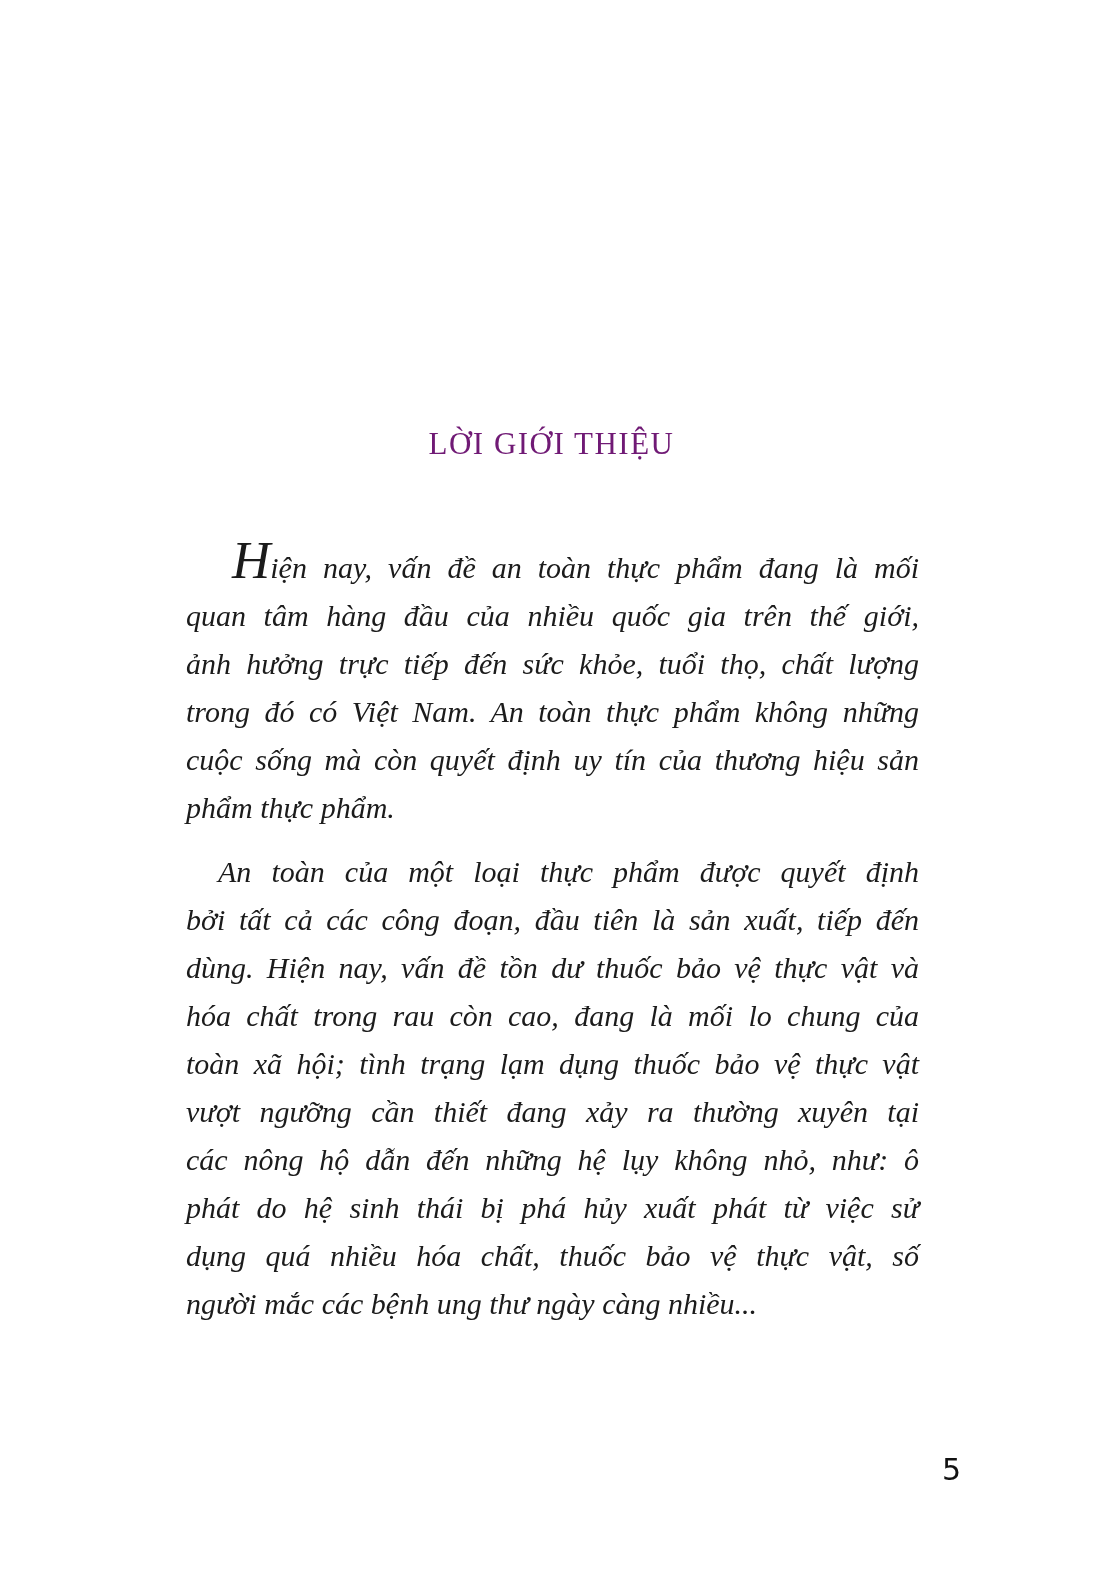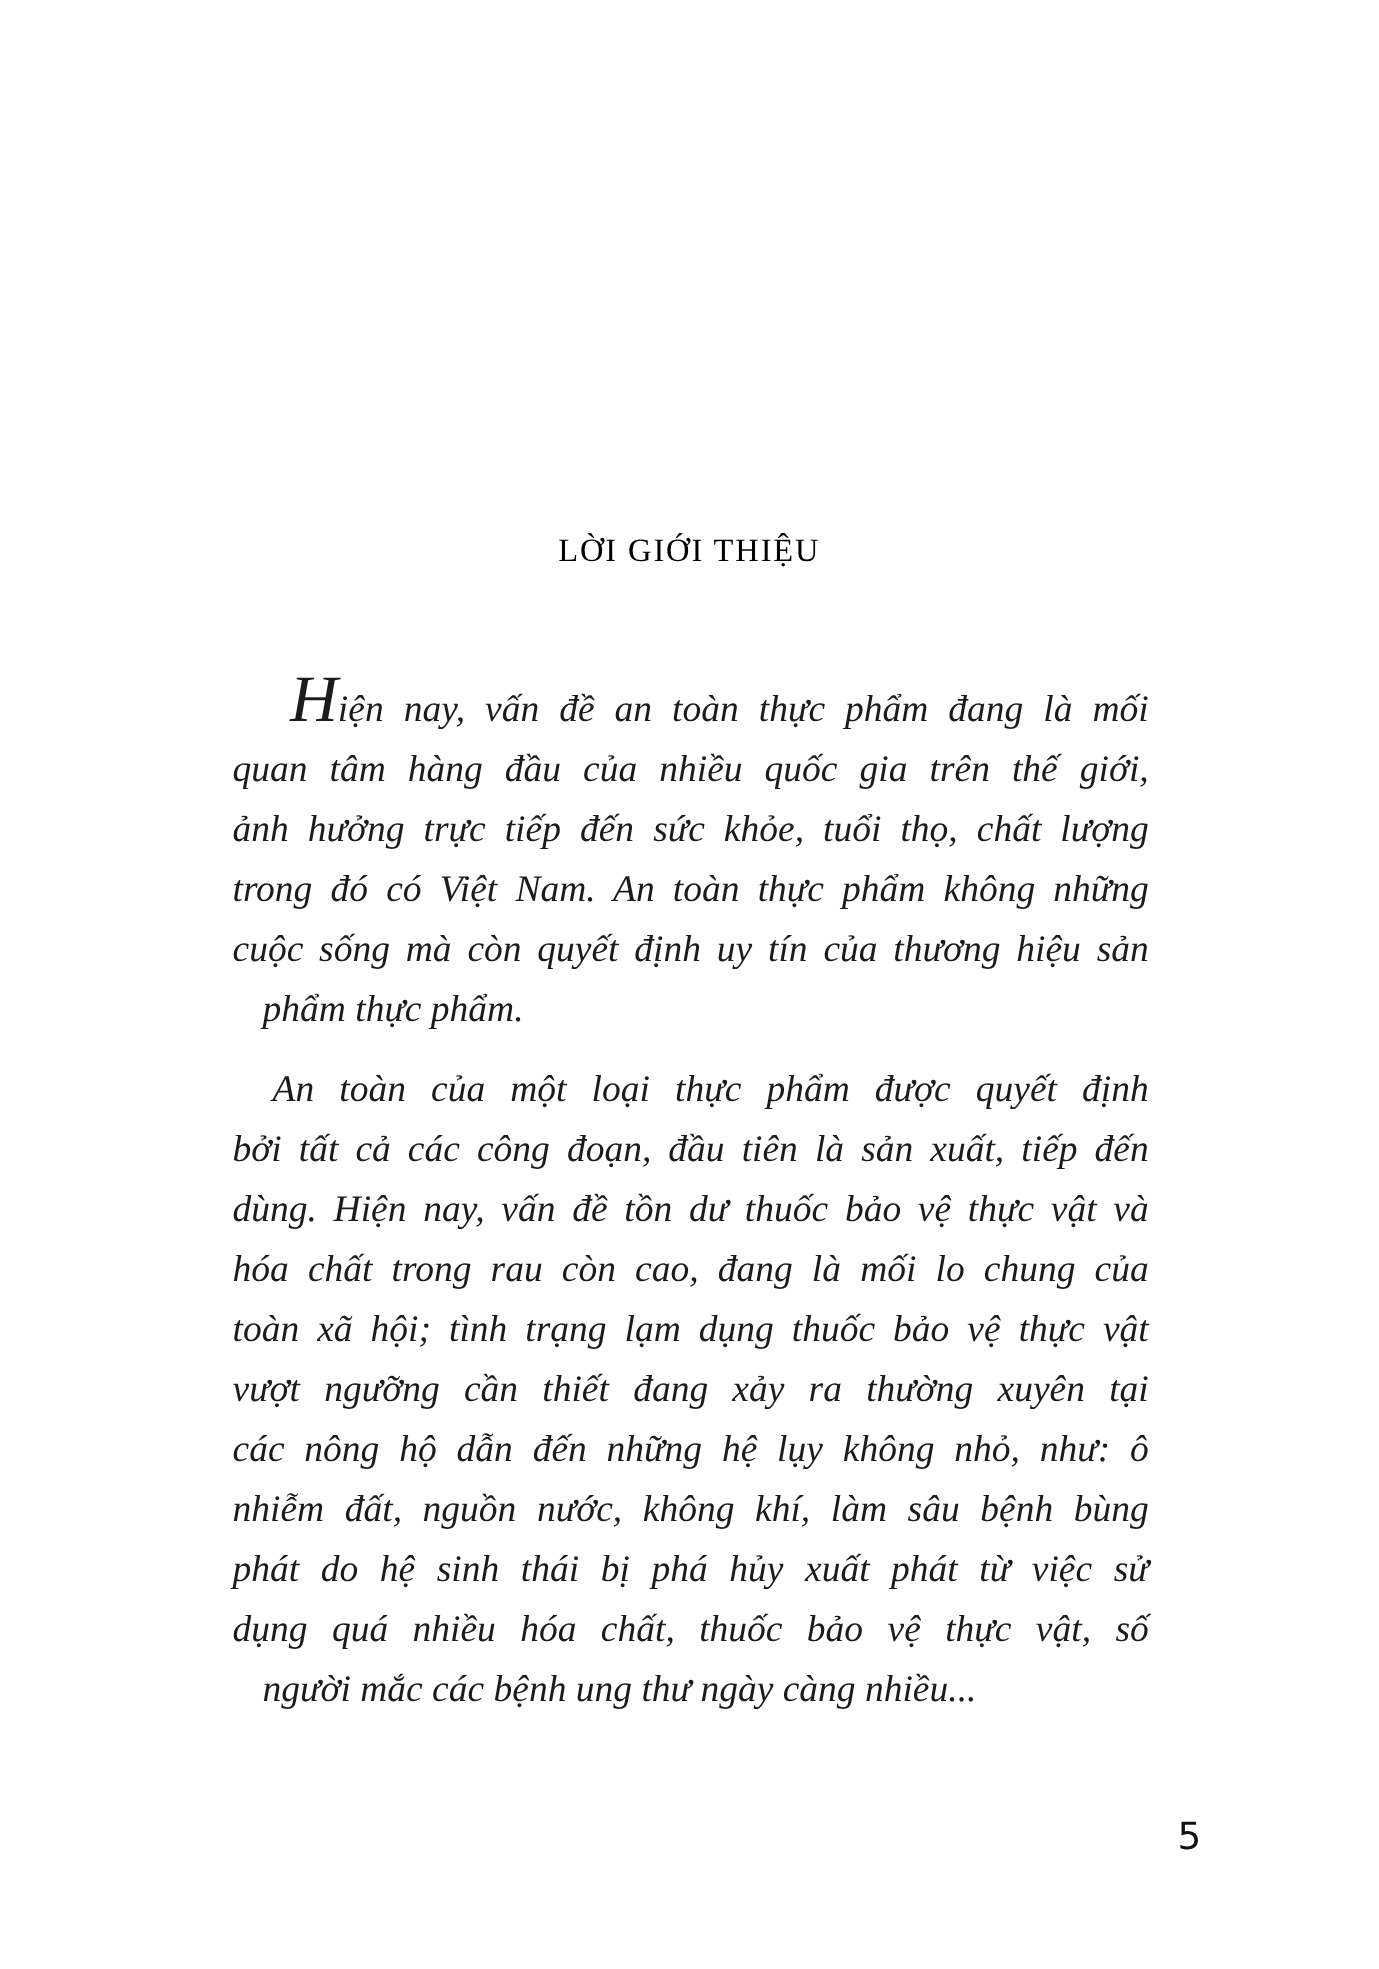--- a/index.html
+++ b/index.html
@@ -16,44 +16,43 @@
     font-family: "Liberation Serif", "DejaVu Serif", serif;
     color: #1b1b1b;
   }
   .title {
     position: absolute;
     top: 426px;
     left: 0;
     width: 100%;
     margin: 0;
     text-align: center;
-    font-size: 26px;
+    font-size: 31px;
     font-weight: 500;
     letter-spacing: 1.5px;
     font-style: normal;
-    color: #000000;
+    color: #701a75;
   }
   .body-text {
     position: absolute;
     top: 544px;
     left: 186px;
     width: 733px;
   }
   .line {
     font-style: italic;
     font-size: 30px;
     line-height: 48px;
     text-align: justify;
     -moz-text-align-last: justify;
     text-align-last: justify;
     white-space: normal;
   }
   .line.para-end {
     text-align-last: left;
-    margin-left: 24px;
     -moz-text-align-last: left;
   }
   .line.indent-lg { padding-left: 46px; }
   .line.indent-sm { padding-left: 32px; }
   .para + .para { margin-top: 16px; }
   .initial {
     font-size: 53px;
     line-height: 0;
     font-style: italic;
   }
@@ -86,21 +85,20 @@
     </div>
 
     <div class="para">
       <div class="line indent-sm">An toàn của một loại thực phẩm được quyết định</div>
       <div class="line">bởi tất cả các công đoạn, đầu tiên là sản xuất, tiếp đến</div>
       <div class="line">dùng. Hiện nay, vấn đề tồn dư thuốc bảo vệ thực vật và</div>
       <div class="line">hóa chất trong rau còn cao, đang là mối lo chung của</div>
       <div class="line">toàn xã hội; tình trạng lạm dụng thuốc bảo vệ thực vật</div>
       <div class="line">vượt ngưỡng cần thiết đang xảy ra thường xuyên tại</div>
       <div class="line">các nông hộ dẫn đến những hệ lụy không nhỏ, như: ô</div>
-      <div class="line">nhiễm đất, nguồn nước, không khí, làm sâu bệnh bùng</div>
       <div class="line">phát do hệ sinh thái bị phá hủy xuất phát từ việc sử</div>
       <div class="line">dụng quá nhiều hóa chất, thuốc bảo vệ thực vật, số</div>
       <div class="line para-end">người mắc các bệnh ung thư ngày càng nhiều...</div>
     </div>
 
   </div>
 
   <div class="page-number">5</div>
 
 </div>

